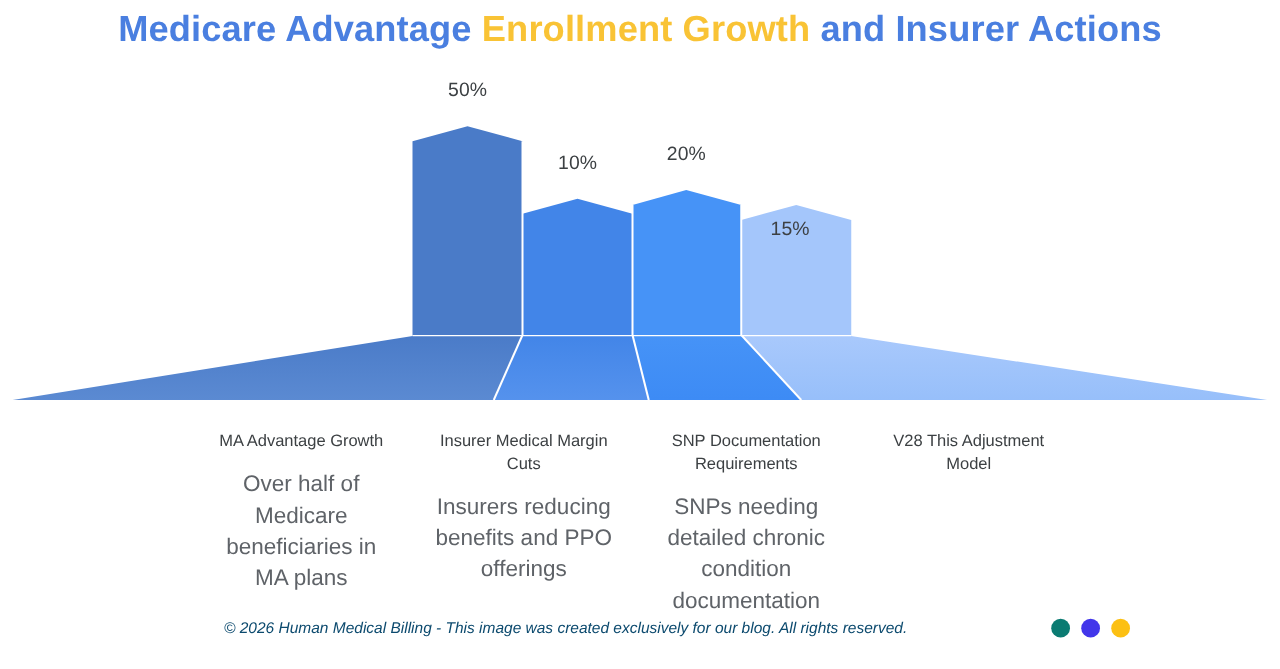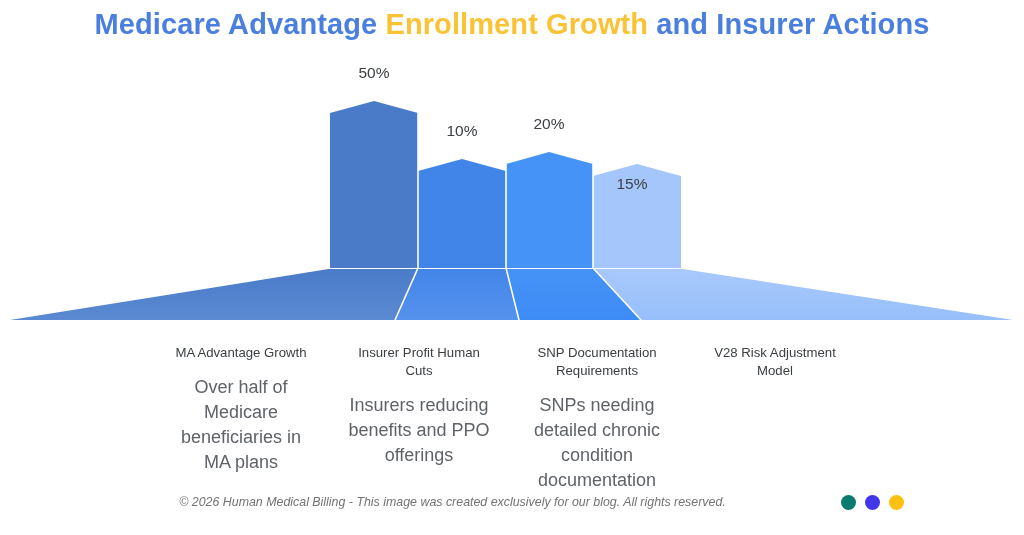--- a/index.html
+++ b/index.html
@@ -90,21 +90,21 @@
     height: 30px;
   }
   #footer-text {
     position: absolute;
     left: 0;
     top: 0;
     width: 905px;
     text-align: center;
     font-size: 12.4px;
     font-style: italic;
-    color: #737373;
+    color: #0c4a6e;
     line-height: 20px;
   }
   #footer-dots {
     position: absolute;
     right: 120px;
     top: 3px;
     display: flex;
     gap: 9px;
     align-items: center;
   }
@@ -176,29 +176,29 @@
   <div class="value-label" style="left:505px; top:63px; width:88px;">20%</div>
   <div class="value-label" style="left:588px; top:75px; width:88px;margin-top:48px;">15%</div>
 </div>
 
 <div id="captions">
   <div class="caption-col">
     <div class="caption-title">MA Advantage Growth</div>
     <div class="caption-desc">Over half of Medicare beneficiaries in MA plans</div>
   </div>
   <div class="caption-col">
-    <div class="caption-title">Insurer Profit Human Cuts</div>
+    <div class="caption-title">Insurer Medical Margin Cuts</div>
     <div class="caption-desc">Insurers reducing benefits and PPO offerings</div>
   </div>
   <div class="caption-col">
     <div class="caption-title">SNP Documentation Requirements</div>
     <div class="caption-desc">SNPs needing detailed chronic condition documentation</div>
   </div>
   <div class="caption-col">
-    <div class="caption-title">V28 Risk Adjustment Model</div>
+    <div class="caption-title">V28 This Adjustment Model</div>
   </div>
 </div>
 
 <div id="footer">
   <div id="footer-text">© 2026 Human Medical Billing - This image was created exclusively for our blog. All rights reserved.</div>
   <div id="footer-dots">
     <span class="dot" id="dot-1" style="background: rgb(11, 123, 114);"></span>
     <span class="dot" id="dot-2" style="background: rgb(66, 54, 234);"></span>
     <span class="dot" id="dot-3" style="background: rgb(252, 192, 19);"></span>
   </div>

